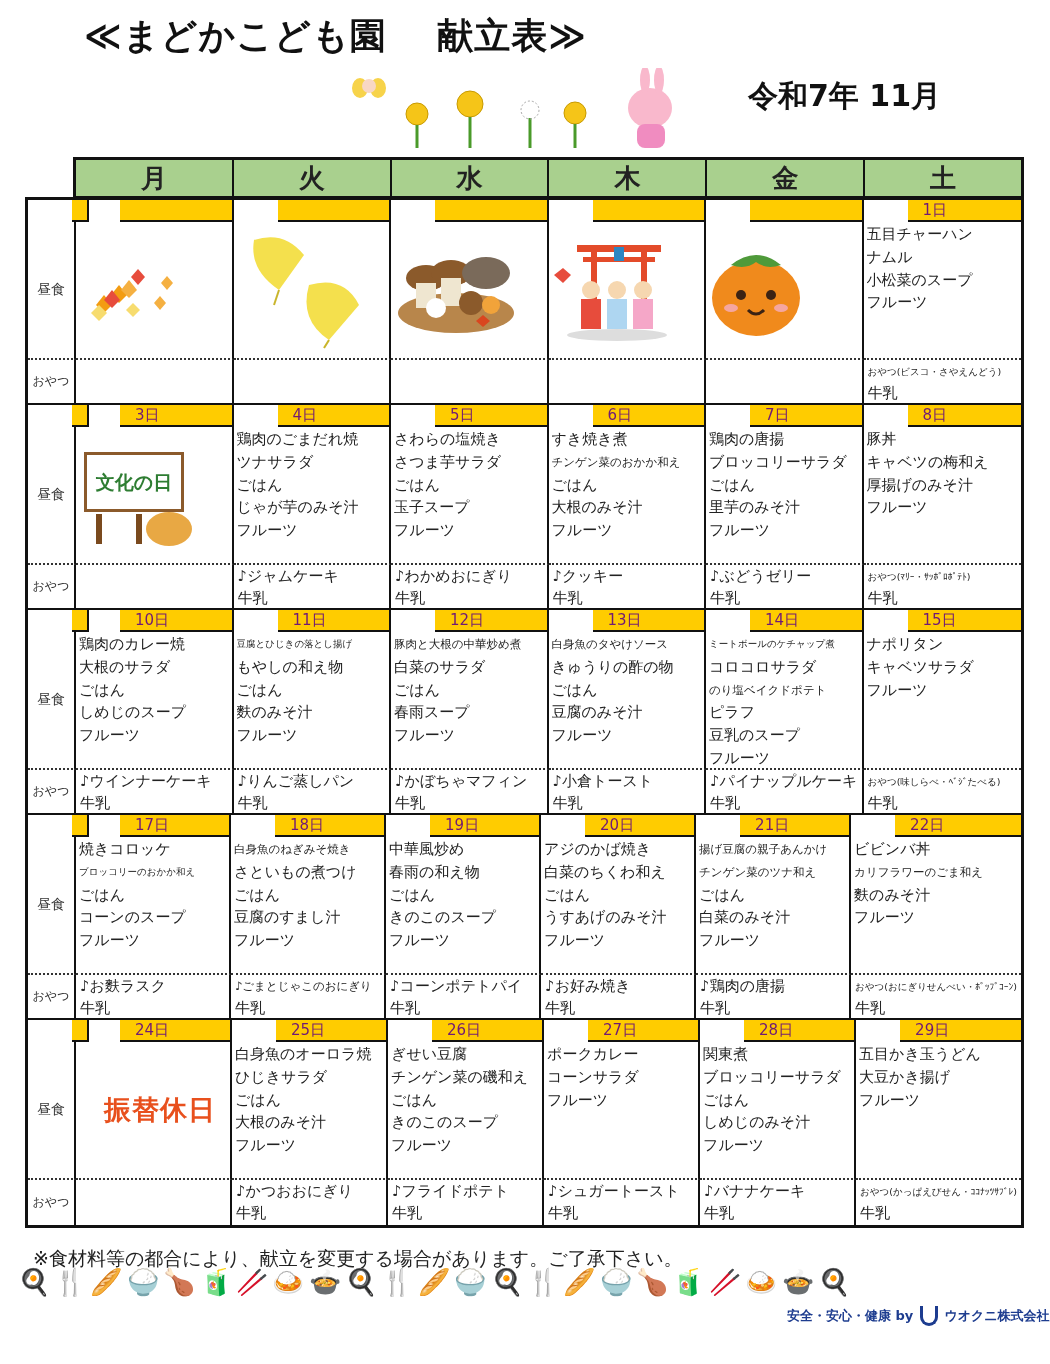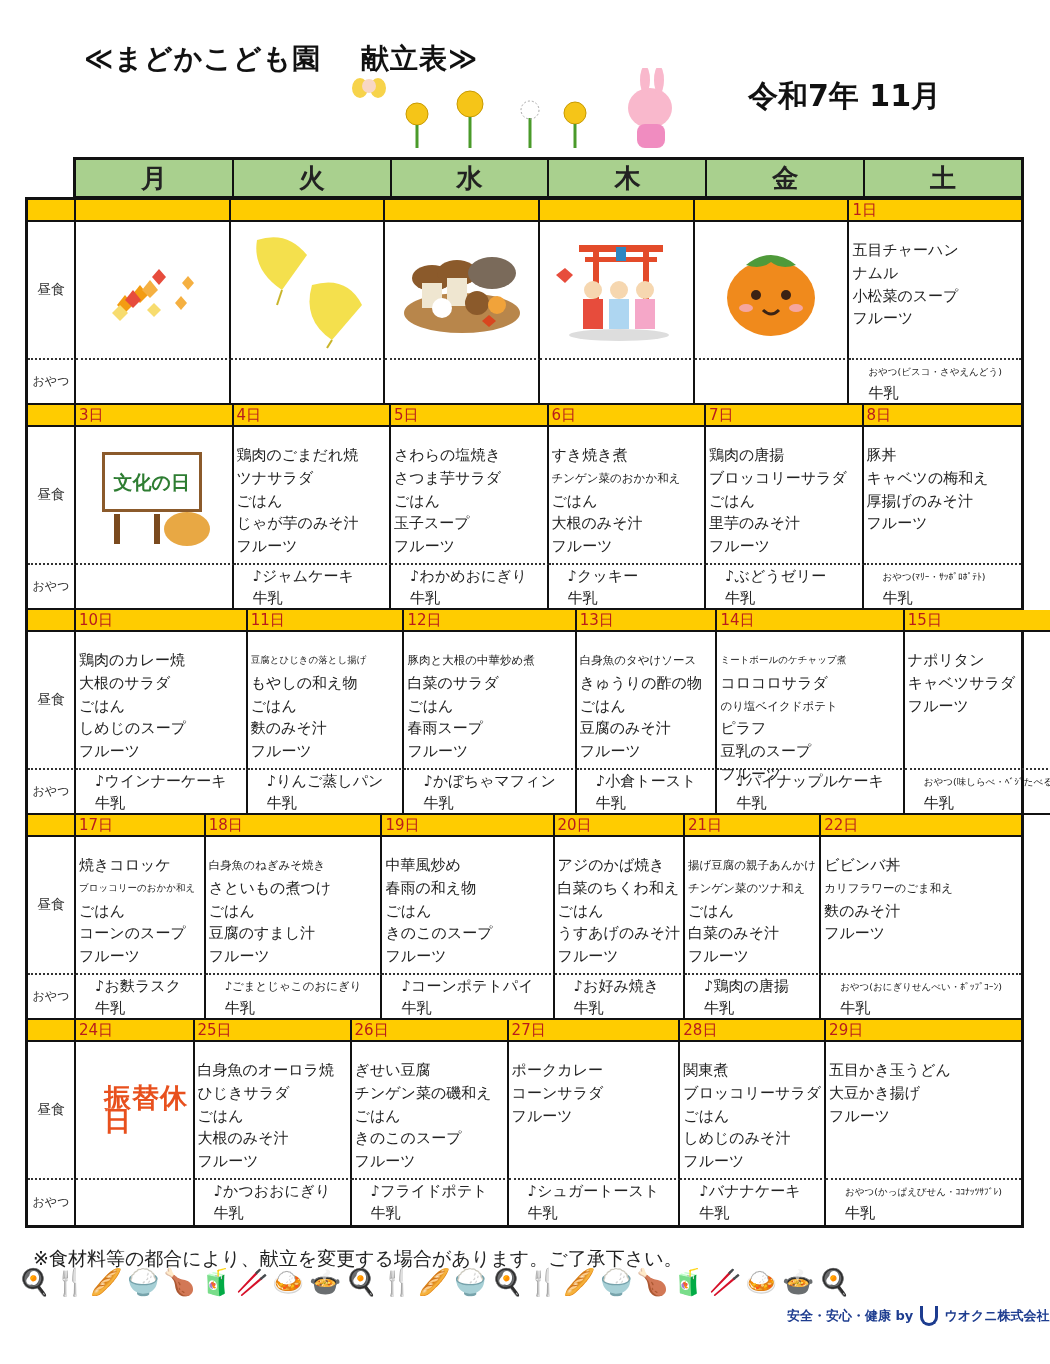--- a/index.html
+++ b/index.html
@@ -1,37 +1,37 @@
 <!DOCTYPE html>
 <html><head>
 <meta charset="utf-8">
 <style>
   * { box-sizing: border-box; margin: 0; padding: 0; }
   body { width: 1050px; height: 1364px; background: #fff; position: relative; overflow: hidden; font-family: "DejaVu Sans", sans-serif; color: #222; }
-  .title { position: absolute; left: 84px; top: 40px; font-size: 28px; font-weight: bold; color: #111; letter-spacing: 1px; white-space: pre; font-family: "DejaVu Sans", sans-serif; }
+  .title { position: absolute; left: 84px; top: 12px; font-size: 36px; font-weight: bold; color: #111; letter-spacing: 1px; white-space: pre; font-family: "DejaVu Sans", sans-serif; }
   .period { position: absolute; left: 748px; top: 76px; font-size: 30px; font-weight: bold; color: #111; white-space: pre; }
   .deco { position: absolute; left: 345px; top: 68px; width: 340px; height: 86px; }
   .grid { position: absolute; left: 25px; top: 157px; width: 999px; }
   .hdr { position: absolute; left: 48px; top: 0; width: 951px; height: 41px; display: flex; border: 3px solid #111; border-bottom: 2px solid #111; background: #a9d08e; }
   .hdr div { flex: 1; text-align: center; font-size: 26px; font-weight: bold; line-height: 36px; border-right: 2px solid #111; }
   .hdr div:last-child { border-right: none; }
   .body { position: absolute; left: 0; top: 40px; width: 999px; border: 3px solid #111; border-top: 3px solid #111; }
   .week { display: grid; grid-template-columns: 48px repeat(6, 1fr); }
-  .datecell { background: #ffcc00; height: 22px; border-right: 2px solid #111; border-bottom: 2px solid #111; font-size: 15px; line-height: 20px; padding-left: 3px; color: #b91c1c; }
+  .datecell { background: #ffcc00; height: 22px; border-right: 2px solid #111; border-bottom: 2px solid #111; font-size: 15px; line-height: 20px; padding-left: 15px; color: #701a75; margin-left: 44px; }
   .datecell.last, .lunch.last, .snack.last { border-right: none; }
   .lbl { border-right: 2px solid #111; display: flex; align-items: center; justify-content: center; font-size: 14px; color: #333; }
-  .lunch { height: 138px; border-right: 2px solid #111; border-bottom: 2px dotted #333; padding: 17px 3px; font-size: 15px; line-height: 22.8px; position: relative; }
+  .lunch { height: 138px; border-right: 2px solid #111; border-bottom: 2px dotted #333; padding: 1px 3px; font-size: 15px; line-height: 22.8px; position: relative; }
   .lbl.l { height: 138px; border-bottom: 2px dotted #333; }
-  .snack { height: 45px; border-right: 2px solid #111; border-bottom: 2px solid #111; padding: 1px 19px; font-size: 15px; line-height: 21.5px; }
+  .snack { height: 45px; border-right: 2px solid #111; border-bottom: 2px solid #111; padding: 1px 4px; font-size: 15px; line-height: 21.5px; }
   .lbl.s { height: 45px; border-bottom: 2px solid #111; font-size: 12px; }
   .week:last-child .snack, .week:last-child .lbl.s { border-bottom: none; }
   .item { white-space: nowrap; overflow: hidden; }
   .item.sm { font-size: 11.5px; }
   .item.xs { font-size: 9.5px; }
-  .pic { position: absolute; left: 0; top: 0; width: 100%; height: 100%; display: flex; align-items: center; justify-content: center; }
+  .pic { position: absolute; left: 0; top: 0; width: 100%; height: 100%; display: flex; align-items: center; justify-content: flex-start; }
   .note { position: absolute; left: 33px; top: 1222px; font-size: 19px; color: #222; white-space: nowrap; margin-top: 24px; }
   .strip { position: absolute; left: 18px; top: 1262px; width: 990px; height: 40px; display: flex; align-items: center; gap: 4px; }
   .strip span { font-size: 26px; line-height: 40px; }
   .credit { position: absolute; left: 787px; top: 1306px; font-size: 13px; color: #1d3c8f; font-weight: bold; white-space: nowrap; }
   .credit .logo { display: inline-block; width: 18px; height: 20px; border: 3px solid #1d3c8f; border-top: none; border-radius: 0 0 9px 9px; vertical-align: middle; margin: 0 2px; }
 </style>
 </head>
 <body>
 
 <div class="title">≪まどかこども園　 献立表≫</div>

